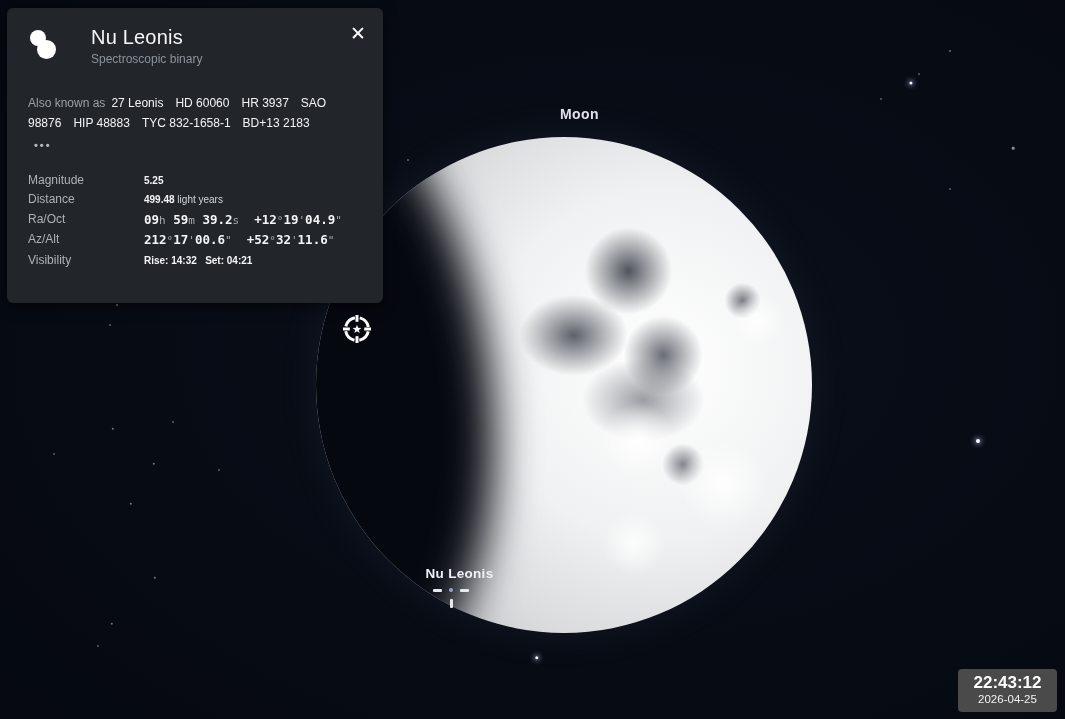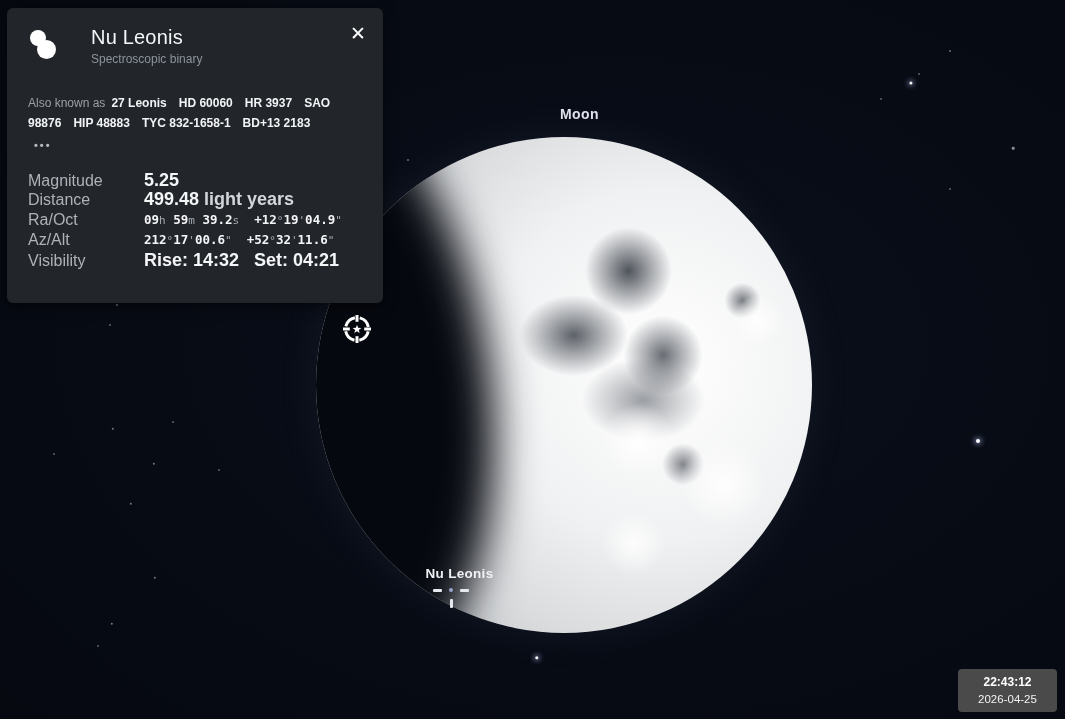--- a/index.html
+++ b/index.html
@@ -73,41 +73,41 @@
   .panel-title { font-size:20px; font-weight:500; color:#f5f6f8; letter-spacing:.2px; line-height:24px; margin-top:3px; }
   .panel-subtitle { font-size:12px; color:#8d939b; margin-top:3px;text-align:right; }
   .close-btn {
     position:absolute; top:13px; right:12px; width:26px; height:26px;
     background:none; border:none; color:#ffffff; font-size:19px; line-height:26px;
     text-align:center; cursor:pointer; font-family:"Liberation Sans",sans-serif;
   }
 
   .aka { margin:25px 7px 0 7px; font-size:12px; line-height:20px; color:#f2f3f5; }
   .aka-label { color:#9aa0a6; margin-right:6px; font-weight:normal; }
-  .alias { font-weight:bold; margin-right:12px; }
+  .alias { font-weight:normal; margin-right:12px; }
   .more-btn {
     display:block; background:none; border:none; color:#b8bcc2; cursor:pointer;
     font-size:11px; letter-spacing:2px; margin:6px 0 0 13px; padding:0; font-weight:bold;
   }
 
   .details { margin:20px 7px 0 7px; }
   .row { display:flex; line-height:19.4px; }
-  .row-label { width:116px; flex:none; font-size:16px; color:#aeb2b8; }
-  .row-value { font-size:18px; font-weight:bold; color:#f4f5f7; white-space:pre; }
-  .row-value .suffix { font-weight:bold; color:#d3d6da; }
+  .row-label { width:116px; flex:none; font-size:12px; color:#aeb2b8; }
+  .row-value { font-size:10px; font-weight:bold; color:#f4f5f7; white-space:pre; }
+  .row-value .suffix { font-weight:normal; color:#d3d6da; }
   .row-value.mono { font-family:"DejaVu Sans Mono", monospace; font-size:12.5px; }
   .row-value.mono .unit { color:#a6abb2; font-weight:normal; font-size:11px; }
 
   
   .clock {
     position:absolute; right:8px; bottom:7px; width:99px; height:43px;
     background:#4a4a4b; border-radius:4px; text-align:center; cursor:pointer;
     padding-top:5px;
   }
-  .clock-time { font-size:12px; font-weight:bold; color:#ffffff; line-height:17px; }
+  .clock-time { font-size:17px; font-weight:bold; color:#ffffff; line-height:17px; }
   .clock-date { font-size:11.5px; color:#f2f2f2; line-height:16px; }
 </style>
 </head>
 <body>
 
 <div class="stage">
 
   <div id="stars-layer">
       <div class="star" style="left: 408px; top: 160px; height: 2px; width: 2px; opacity: 0.45;"></div>
       <div class="star" style="left: 468px; top: 158px; height: 2px; width: 2px; opacity: 0.3;"></div>

